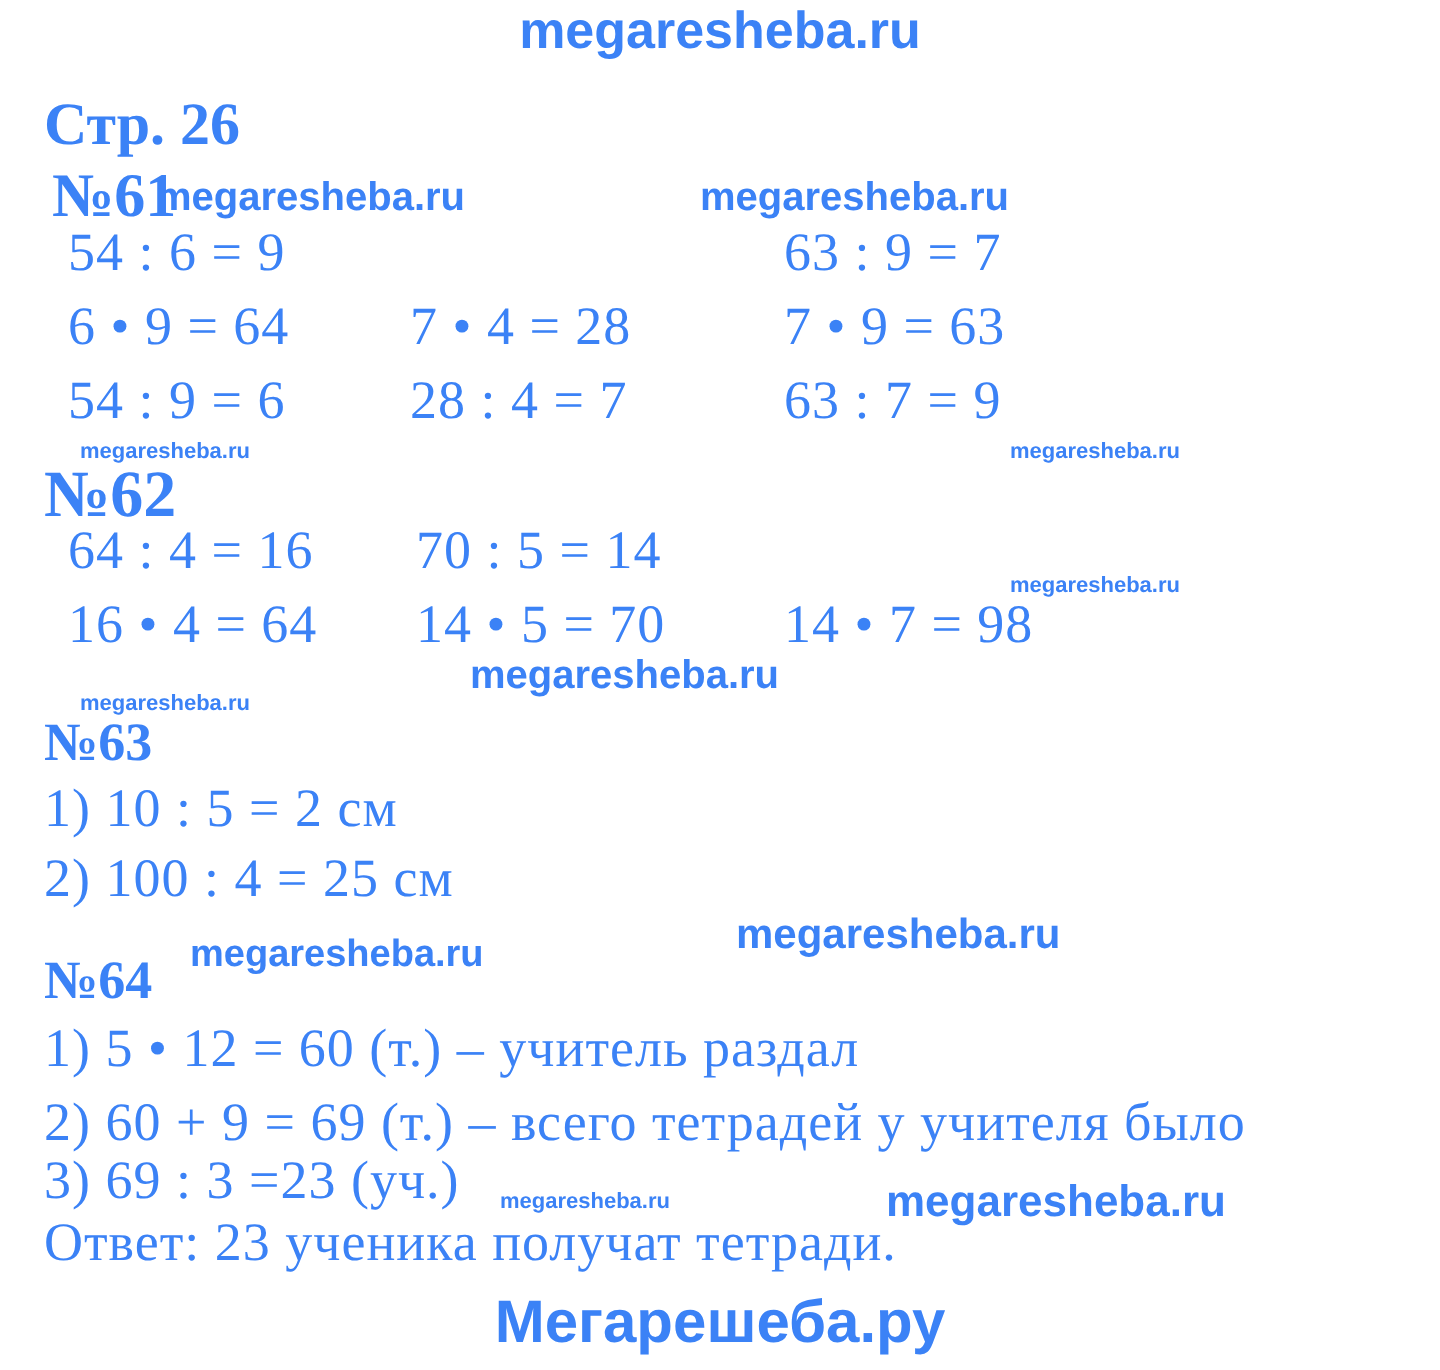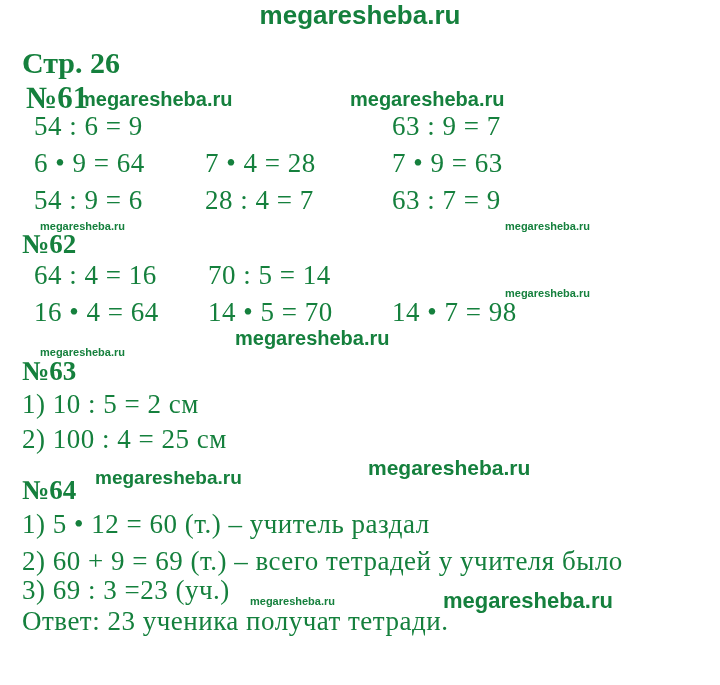--- a/index.html
+++ b/index.html
@@ -2,41 +2,41 @@
 <html><head>
 <meta charset="utf-8">
 <style>
   html, body { margin: 0; padding: 0; background: #fff; }
   .page {
     position: relative;
     width: 720px;
     height: 685px;
     background: #ffffff;
     font-family: "Liberation Serif", serif;
-    color: #15803d;
+    color: #3b82f6;
     overflow: hidden;
   }
   .abs { position: absolute; white-space: nowrap; line-height: 1.1; }
   .sans-bold { font-family: "Liberation Sans", sans-serif; font-weight: 700; }
   .serif-bold { font-family: "Liberation Serif", serif; font-weight: 700; }
   .eq { font-size: 27px; letter-spacing: 0.5px; }
 
   .top-title { left: 0; right: 0; top: 1px; text-align: center; font-size: 26px; }
   .page-num { left: 22px; top: 46px; font-size: 30px; }
 
   .t61-num { left: 26px; top: 81px; font-size: 31px; }
   .wm61a { left: 78px; top: 88px; font-size: 20px; }
   .wm61b { left: 350px; top: 88px; font-size: 20px; }
   .r61a { top: 112px; } .r61b { top: 149px; } .r61c { top: 186px; }
   .c1 { left: 10px; margin-left: 24px; } .c2 { left: 205px; } .c3 { left: 392px; }
   .c2b { left: 208px; }
 
   .wm62a { left: 40px; top: 220px; font-size: 11px; }
   .wm62b { left: 505px; top: 220px; font-size: 11px; }
-  .t62-num { left: 22px; top: 230px; font-size: 27px; }
+  .t62-num { left: 22px; top: 230px; font-size: 33px; }
   .r62a { top: 261px; } .r62b { top: 298px; }
   .wm62c { left: 505px; top: 287px; font-size: 11px; }
 
   .wm-center { left: 235px; top: 327px; font-size: 20px; }
   .wm63a { left: 40px; top: 346px; font-size: 11px; }
   .t63-num { left: 22px; top: 357px; font-size: 27px; }
   .l63a { left: 22px; top: 390px; }
   .l63b { left: 22px; top: 425px; }
 
   .wm64a { left: 95px; top: 468px; font-size: 19px; }
@@ -94,14 +94,15 @@
   <div class="abs sans-bold wm64a">megaresheba.ru</div>
   <div class="abs sans-bold wm64b">megaresheba.ru</div>
   <div class="abs serif-bold t64-num">№64</div>
   <div class="abs eq l64a">1) 5 • 12 = 60 (т.) – учитель раздал</div>
   <div class="abs eq l64b">2) 60 + 9 = 69 (т.) – всего тетрадей у учителя было</div>
   <div class="abs eq l64c">3) 69 : 3 =23 (уч.)</div>
   <div class="abs sans-bold wm64c">megaresheba.ru</div>
   <div class="abs sans-bold wm64d">megaresheba.ru</div>
   <div class="abs eq l64d">Ответ: 23 ученика получат тетради.</div>
 
+  <div class="abs sans-bold footer-brand">Мегарешеба.ру</div>
 
 </div>
 
 </body></html>

